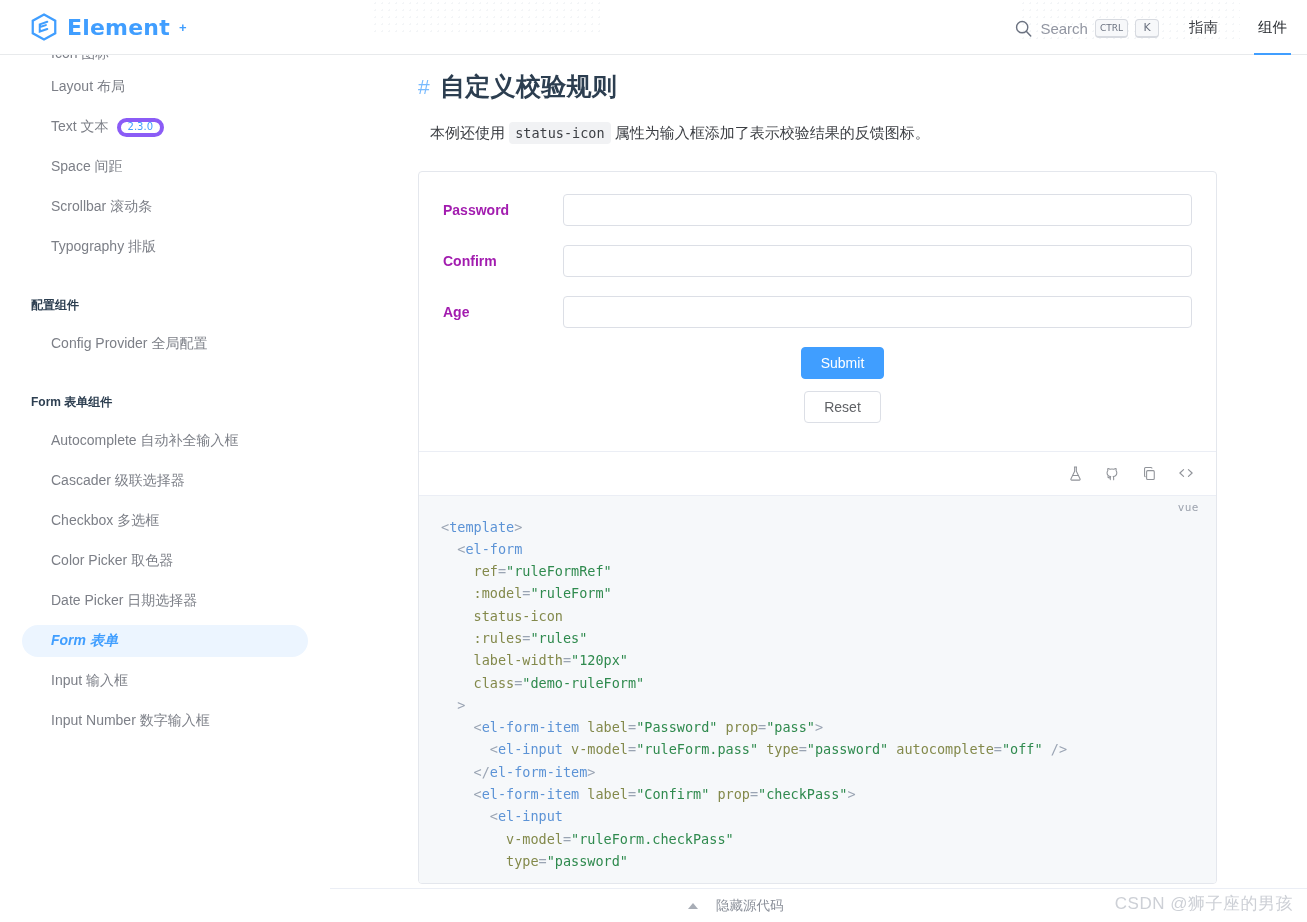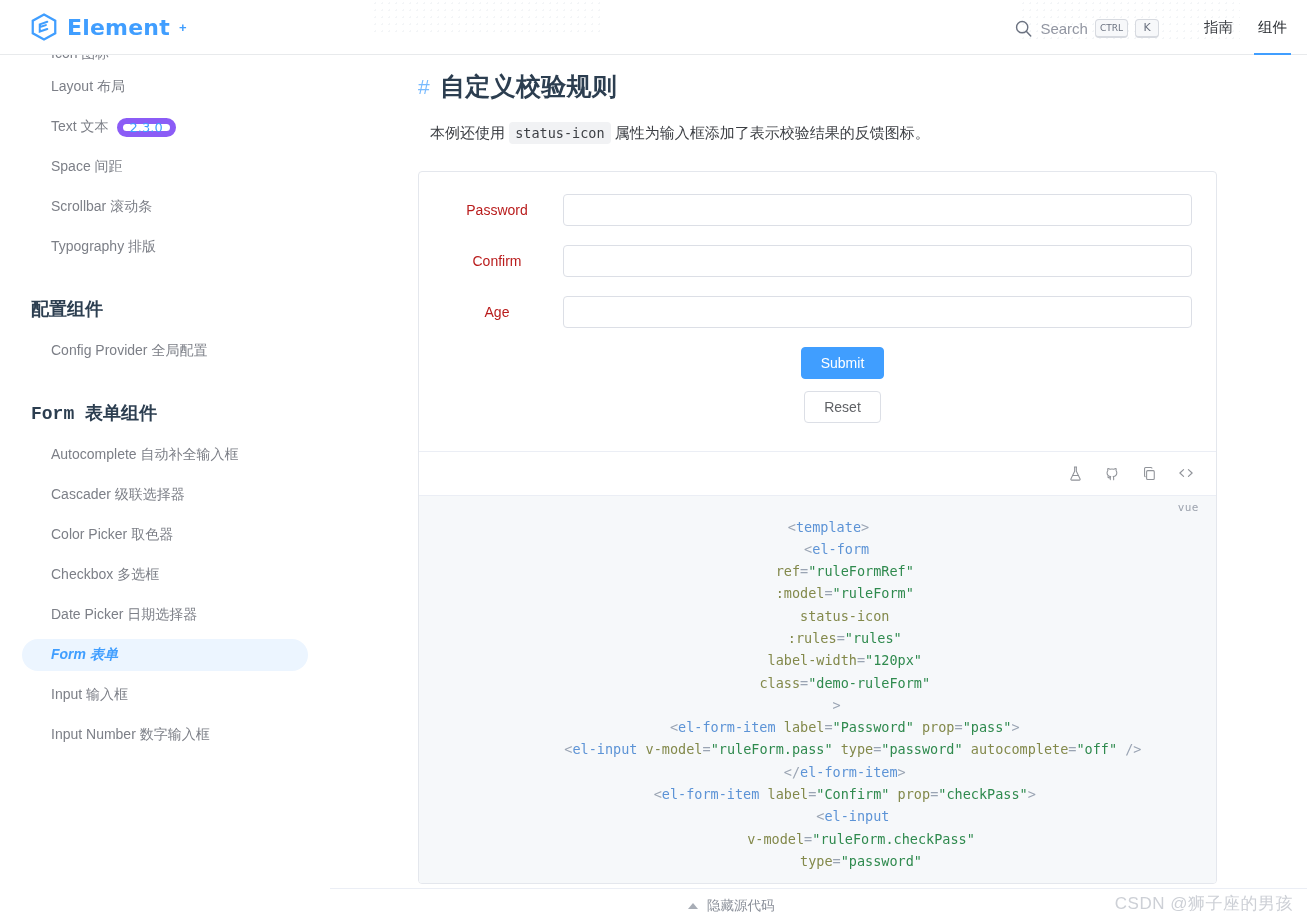--- a/index.html
+++ b/index.html
@@ -69,21 +69,21 @@
     border-bottom-width: 2px;
     border-radius: 4px;
     background: #f7f8fa;
     font-size: 9px; color: #6b7280;
     font-family: "DejaVu Sans", sans-serif;
   }
   .kbd.kbd-k { font-size: 11px; padding-bottom: 1px; }
 
   .nav-tabs {
     position: absolute; right: 20px; top: 0;
-    height: 55px; display: flex; align-items: center; gap: 25px;
+    height: 55px; display: flex; align-items: center; gap: 40px;
   }
   .nav-tab {
     font-size: 14.5px; color: #3c3f44; cursor: pointer;
     height: 55px; display: flex; align-items: center;
     position: relative; text-decoration: none;
   }
   .nav-tab.active { color: #1f2328; }
   .nav-tab.active::after {
     content: ""; position: absolute; left: -4px; right: -4px; bottom: 0;
     height: 2px; background: #409eff;
@@ -92,39 +92,39 @@
   
   .sidebar {
     position: absolute; left: 0; top: 55px;
     width: 330px; height: 867px;
     background: #fff;
     overflow: hidden;
     padding-top: 0;
   }
   .side-inner { padding: 0 0 30px 0; position: relative; top: -18px; }
   .side-group-title {
-    font-size: 18px; font-weight: 700; color: #2c3e50;
-    padding: 0 0 0 31px; margin: 34px 0 14px 0; font-family: Liberation Mono, monospace;
+    font-size: 12px; font-weight: 700; color: #2c3e50;
+    padding: 0 0 0 31px; margin: 34px 0 14px 0;
   }
   .side-link {
     display: flex; align-items: center; gap: 8px;
     height: 32px; margin: 8px 22px 8px 22px; padding: 0 0 0 29px;
     border-radius: 16px;
     font-size: 14px; color: #7c7f87;
     cursor: pointer; text-decoration: none;
     white-space: nowrap;
   }
   .side-link.active {
     background: #ecf5ff; color: #409eff; font-weight: 700; font-style: italic;
   }
   .ver-badge {
     display: inline-flex; align-items: center; justify-content: center;
     height: 19px; padding: 0 7px;
-    border: 6px solid #8b5cf6; border-radius: 10px;
-    color: #409eff; font-size: 13px; line-height: 1;
+    border: 4px solid #8b5cf6; border-radius: 10px;
+    color: #409eff; font-size: 10px; line-height: 1;
     font-family: "DejaVu Sans", sans-serif;
     text-align: center;
   }
 
   
   .main {
     position: absolute; left: 330px; top: 55px;
     width: 977px; height: 867px;
     background: #fff; overflow: hidden;
   }
@@ -158,22 +158,22 @@
     border-radius: 4px;
     background: #fff;
     overflow: hidden;
   }
   .demo-body { padding: 22px 24px 28px 24px; }
 
   .form-row {
     display: flex; align-items: center; margin-bottom: 19px;
   }
   .form-label {
-    width: 120px; text-align: center; padding-right: 12px;
-    font-size: 14px; color: #b91c1c;
+    width: 120px; text-align: left; padding-right: 12px;
+    font-size: 14px; color: #a21caf; font-weight: bold;
   }
   .form-input {
     flex: 1; height: 32px;
     border: 1px solid #dcdfe6; border-radius: 4px;
     background: #fff; outline: none;
     padding: 0 11px;
     font-size: 14px; color: #606266;
     font-family: "Liberation Sans", sans-serif;
   }
   .form-actions { display: flex; align-items: center; gap: 12px; margin-left: 50px; flex-direction: column; }
@@ -206,21 +206,20 @@
   .tool-btn svg { display: block; }
 
   
   .code-wrap {
     position: relative;
     background: #f6f8fa;
     border-top: 1px solid #ebeef5;
     padding: 20px 0 14px 0;
     overflow: hidden;
     max-height: 388px;
-    text-align: center;
   }
   .code-lang {
     position: absolute; right: 17px; top: 5px;
     font-size: 11px; color: #9da3ae;
     font-family: "DejaVu Sans Mono", monospace;
     letter-spacing: .5px;
   }
   pre.code {
     margin: 0; padding: 0 0 0 22px;
     font-family: "DejaVu Sans Mono", monospace;
@@ -237,21 +236,21 @@
   .demo-footer {
     position: absolute; left: 330px; bottom: 0;
     width: 977px; height: 34px;
     border-top: 1px solid #ebeef5;
     background: #fff;
     display: flex; align-items: center;
     padding-left: 358px;
     z-index: 20;
   }
   .footer-toggle {
-    display: flex; align-items: center; gap: 9px;
+    display: flex; align-items: center; gap: 18px;
     font-size: 13.5px; color: #8a8f99; cursor: pointer;
   }
   .caret-up {
     width: 0; height: 0;
     border-left: 5px solid transparent;
     border-right: 5px solid transparent;
     border-bottom: 6px solid #a8adb6;
   }
 
   .watermark {
@@ -324,24 +323,24 @@
         <span>Config Provider 全局配置</span>
       </a>
       <div class="side-group-title">Form 表单组件</div>
       <a class="side-link">
         <span>Autocomplete 自动补全输入框</span>
       </a>
       <a class="side-link">
         <span>Cascader 级联选择器</span>
       </a>
       <a class="side-link">
+        <span>Checkbox 多选框</span>
+      </a>
+      <a class="side-link">
         <span>Color Picker 取色器</span>
-      </a>
-      <a class="side-link">
-        <span>Checkbox 多选框</span>
       </a>
       <a class="side-link">
         <span>Date Picker 日期选择器</span>
       </a>
       <a class="side-link active">
         <span>Form 表单</span>
       </a>
       <a class="side-link">
         <span>Input 输入框</span>
       </a>

